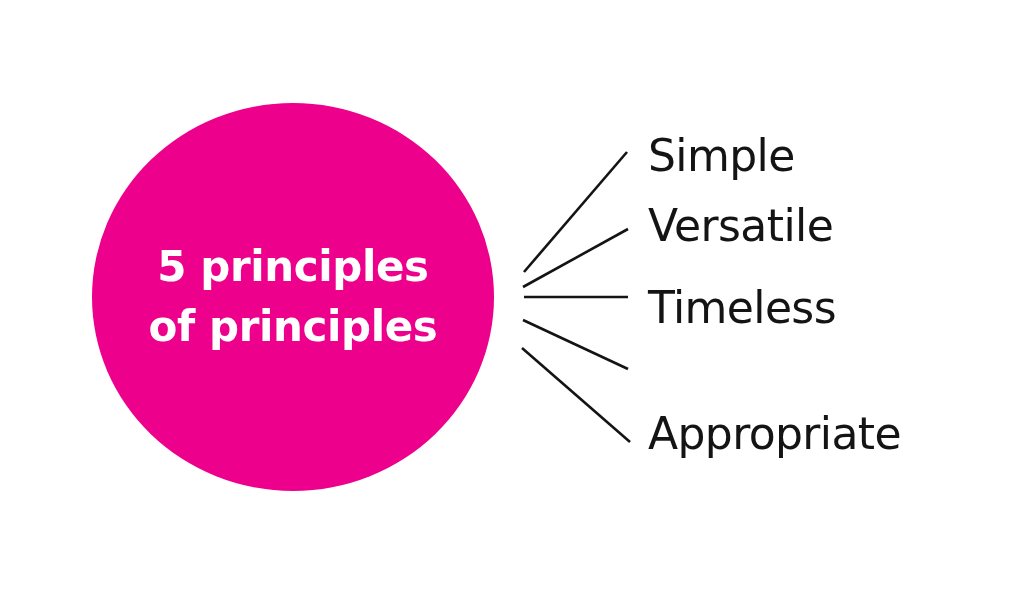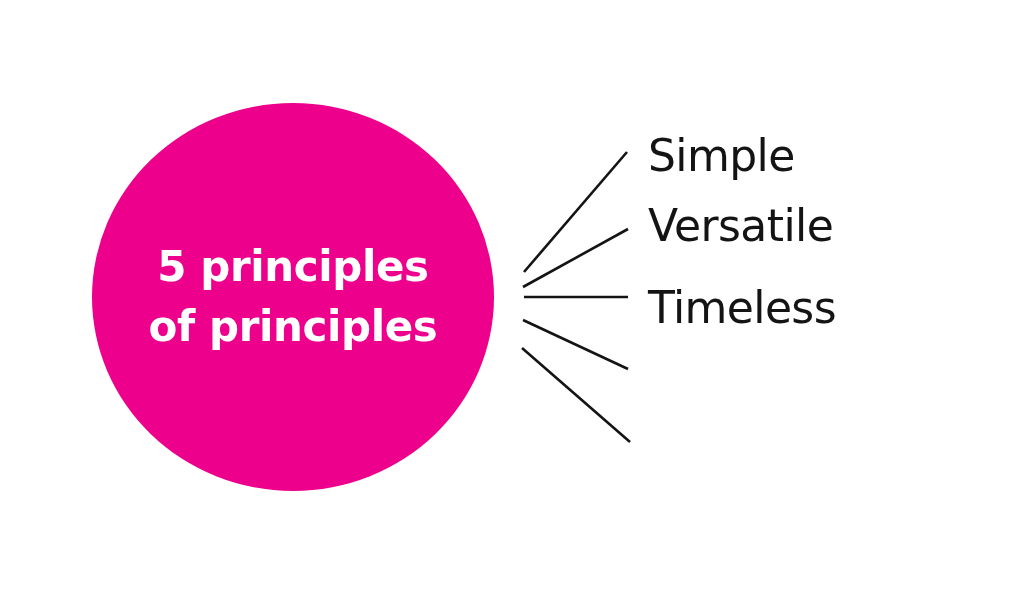--- a/index.html
+++ b/index.html
@@ -109,15 +109,16 @@
     <line x1="523" y1="287" x2="628" y2="229" stroke="#141414"></line>
     <line x1="524" y1="297" x2="628" y2="297" stroke="#141414"></line>
     <line x1="523" y1="320" x2="628" y2="369" stroke="#141414"></line>
     <line x1="522" y1="348" x2="630" y2="442" stroke="#141414"></line>
   </svg>
 
   <div class="labels">
     <div class="label label-0">Simple</div>
     <div class="label label-1">Versatile</div>
     <div class="label label-2">Timeless</div>
+    <div class="label label-4">Appropriate</div>
   </div>
 
 </div>
 
 </body></html>

